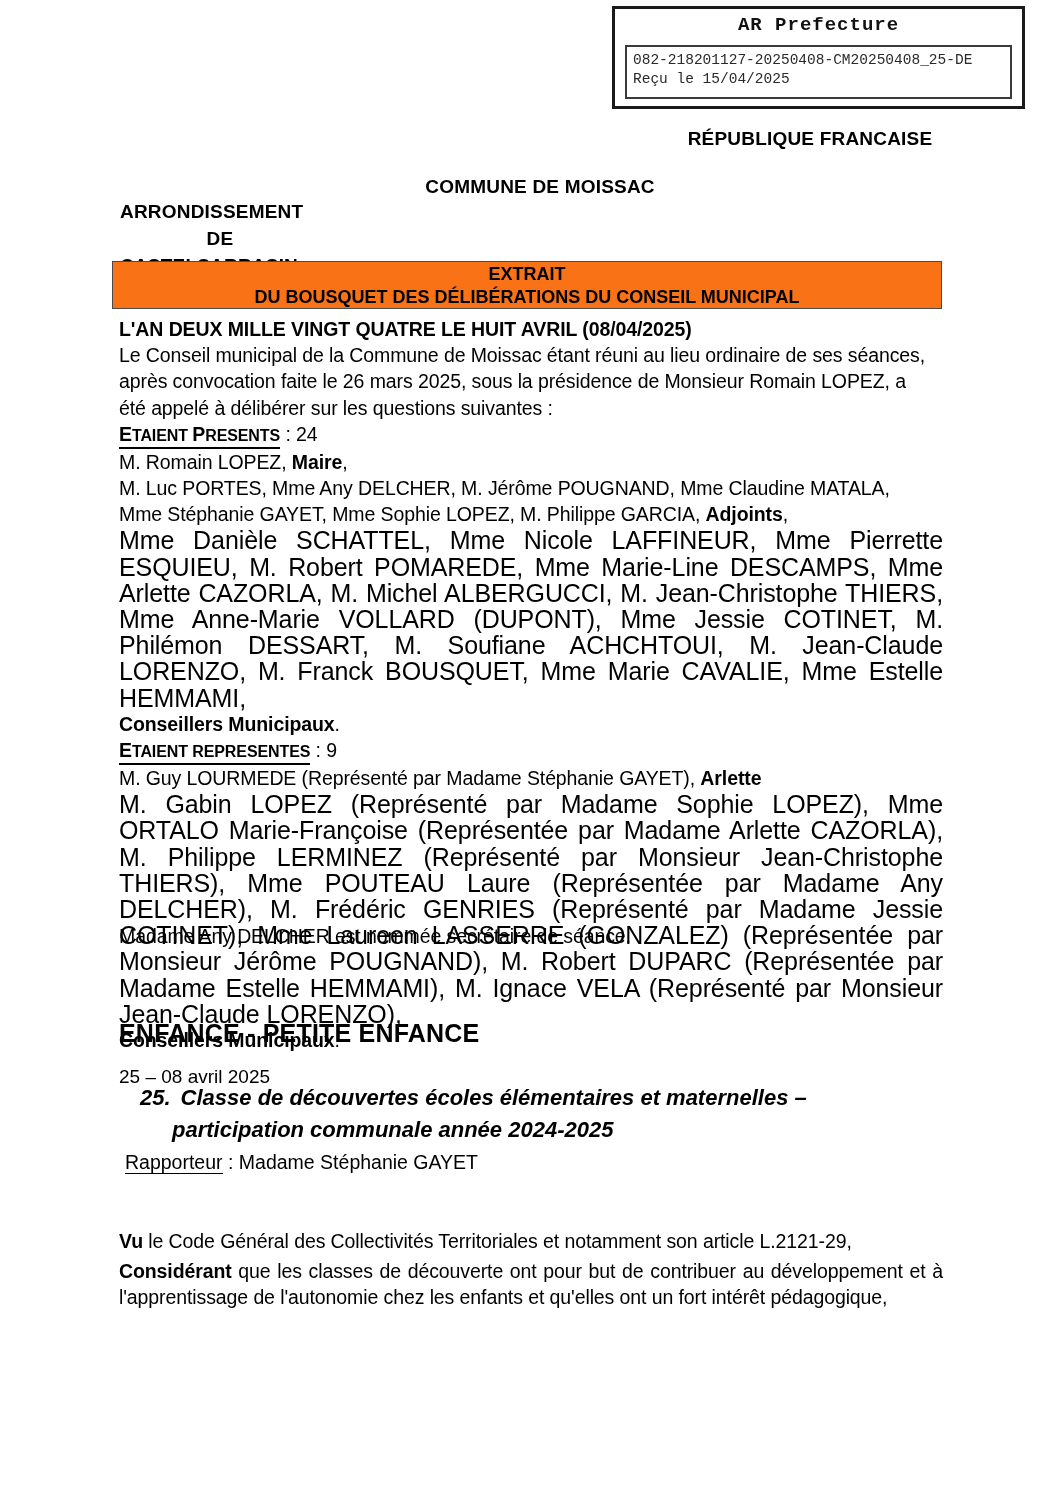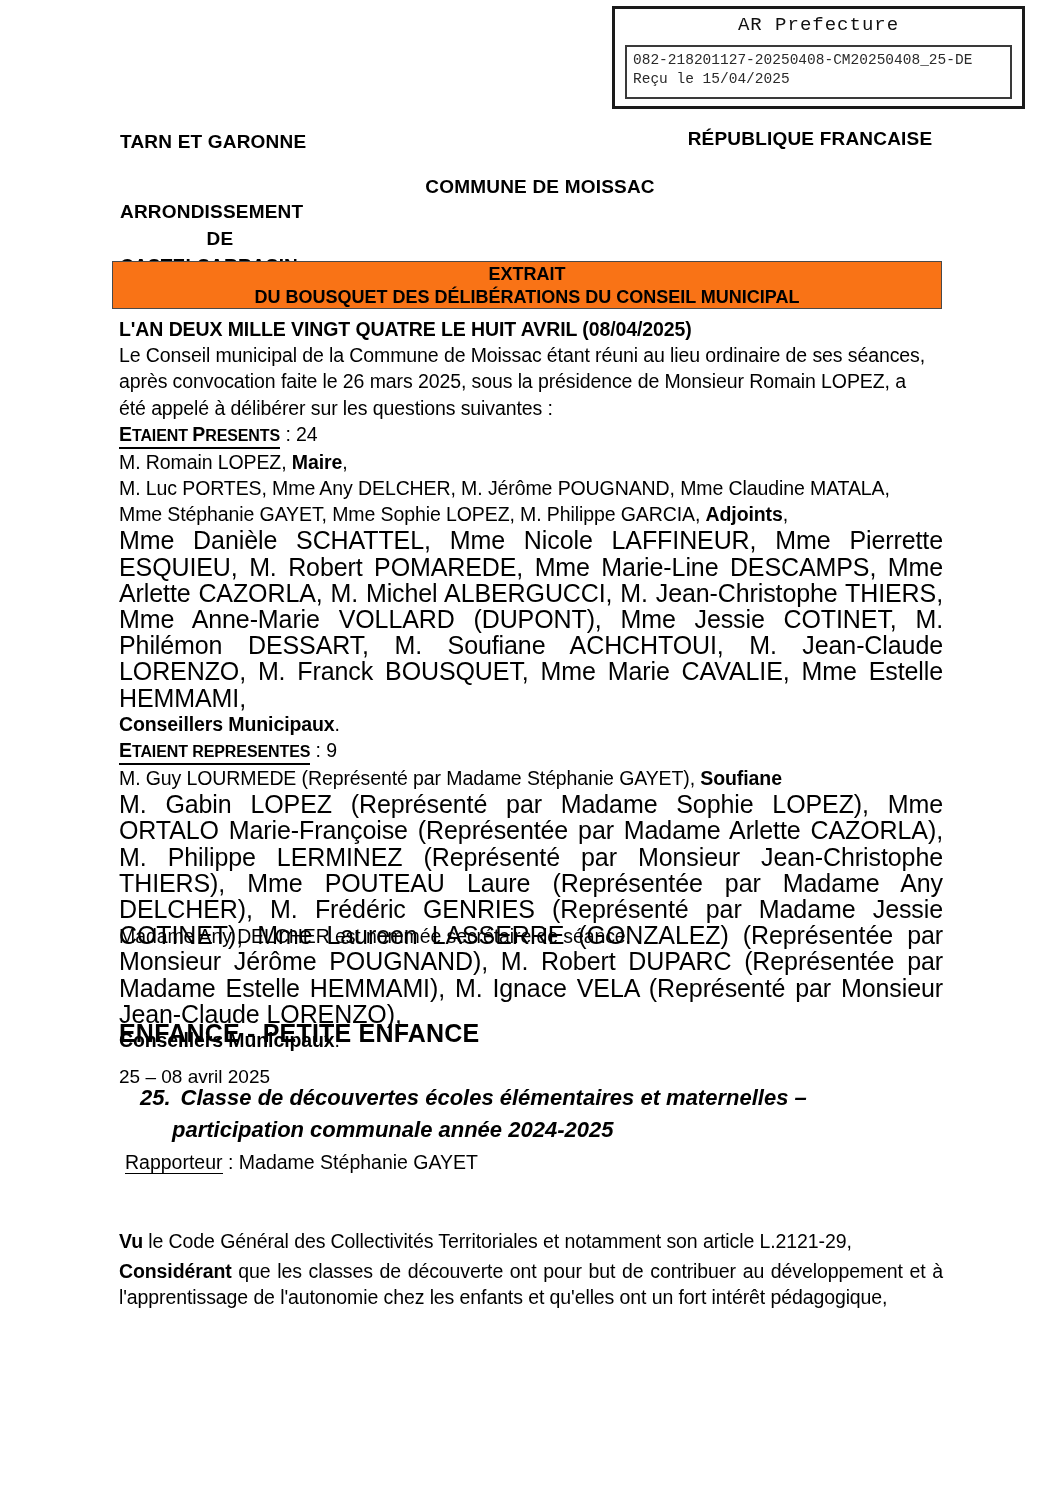--- a/index.html
+++ b/index.html
@@ -26,21 +26,21 @@
     left: 612px;
     top: 6px;
     width: 413px;
     height: 103px;
     border: 3px solid #1a1a1a;
     background: #ffffff;
     box-sizing: border-box;
   }
   .ar-stamp-title {
     font-family: "Liberation Mono", monospace;
-    font-weight: normal;
+    font-weight: bold;
     font-size: 19px;
     text-align: center;
     letter-spacing: 1px;
     margin-top: 5px;
     color: #111111;
   }
   .ar-stamp-inner {
     position: absolute;
     left: 10px;
     right: 10px;
@@ -255,21 +255,20 @@
   <div class="ar-stamp">
     <div class="ar-stamp-title">AR Prefecture</div>
     <div class="ar-stamp-inner">
       <div class="ar-stamp-line">082-218201127-20250408-CM20250408_25-DE</div>
       <div class="ar-stamp-line">Reçu le 15/04/2025</div>
     </div>
   </div>
 
   <div class="masthead">
     <div class="dept-block">
-      <div>TARN ET GARONNE</div>
     </div>
     <div class="arr-block">
       <div>ARRONDISSEMENT</div>
       <div class="center-line">DE</div>
       <div>CASTELSARRASIN</div>
     </div>
     <div class="rf-block">RÉPUBLIQUE FRANCAISE</div>
     <div class="commune-block">COMMUNE DE MOISSAC</div>
   </div>
 
@@ -295,21 +294,21 @@
 
     <div class="ln"><span>Mme Stéphanie GAYET, Mme Sophie LOPEZ, M. Philippe GARCIA, </span><span class="bold">Adjoints</span><span>,</span></div>
 
     <div class="para-just"><span>Mme Danièle SCHATTEL, Mme Nicole LAFFINEUR, Mme Pierrette ESQUIEU, M. Robert POMAREDE, Mme Marie-Line DESCAMPS, Mme Arlette CAZORLA, M. Michel ALBERGUCCI, M. Jean-Christophe THIERS, Mme Anne-Marie VOLLARD (DUPONT), Mme Jessie COTINET, M. Philémon DESSART, M. Soufiane ACHCHTOUI, M. Jean-Claude LORENZO, M. Franck BOUSQUET, Mme Marie CAVALIE, Mme Estelle HEMMAMI,</span></div>
     <div class="para-just-last"><span class="bold">Conseillers Municipaux</span><span>.</span></div>
 
     <div class="ln">
       <span class="caps-label"><span class="big">E</span><span class="sm">TAIENT REPRESENTES</span></span><span> : </span><span>9</span>
     </div>
 
-    <div class="ln"><span>M. Guy LOURMEDE (Représenté par Madame Stéphanie GAYET), </span><span class="bold">Soufiane</span></div>
+    <div class="ln"><span>M. Guy LOURMEDE (Représenté par Madame Stéphanie GAYET), </span><span class="bold">Arlette</span></div>
 
     <div class="para-just"><span>M. Gabin LOPEZ (Représenté par Madame Sophie LOPEZ), Mme ORTALO Marie-Françoise (Représentée par Madame Arlette CAZORLA), M. Philippe LERMINEZ (Représenté par Monsieur Jean-Christophe THIERS), Mme POUTEAU Laure (Représentée par Madame Any DELCHER), M. Frédéric GENRIES (Représenté par Madame Jessie COTINET), Mme Laureen LASSERRE (GONZALEZ) (Représentée par Monsieur Jérôme POUGNAND), M. Robert DUPARC (Représentée par Madame Estelle HEMMAMI), M. Ignace VELA (Représenté par Monsieur Jean-Claude LORENZO), </span></div>
     <div class="para-just-last"><span class="bold">Conseillers Municipaux</span><span>.</span></div>
 
   </div>
 
   <div class="secretary">Madame Any DELCHER est nommée secrétaire de séance.</div>
 
   <div class="section-head">
     <div class="section-title">ENFANCE - PETITE ENFANCE</div>

